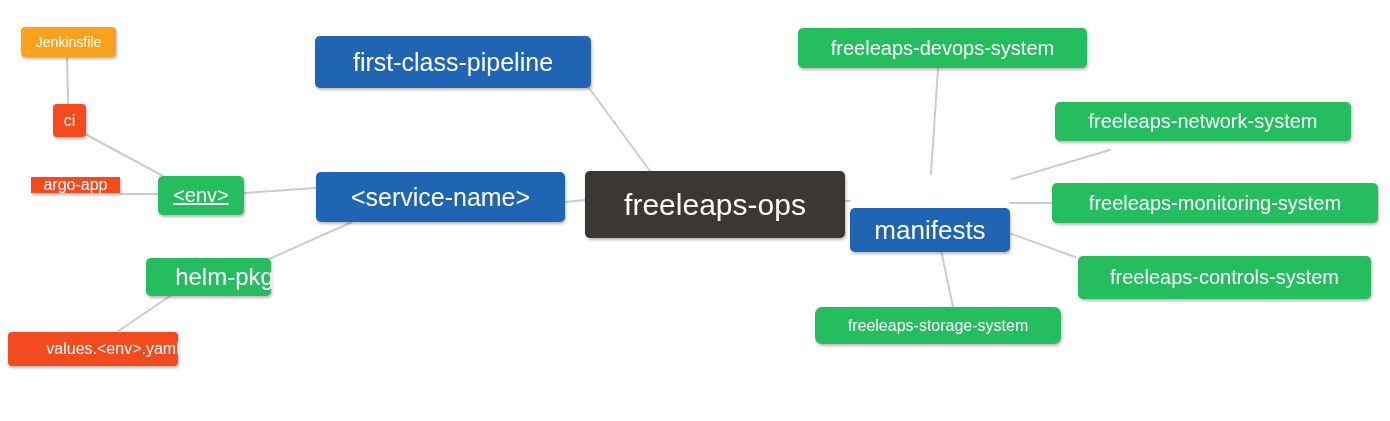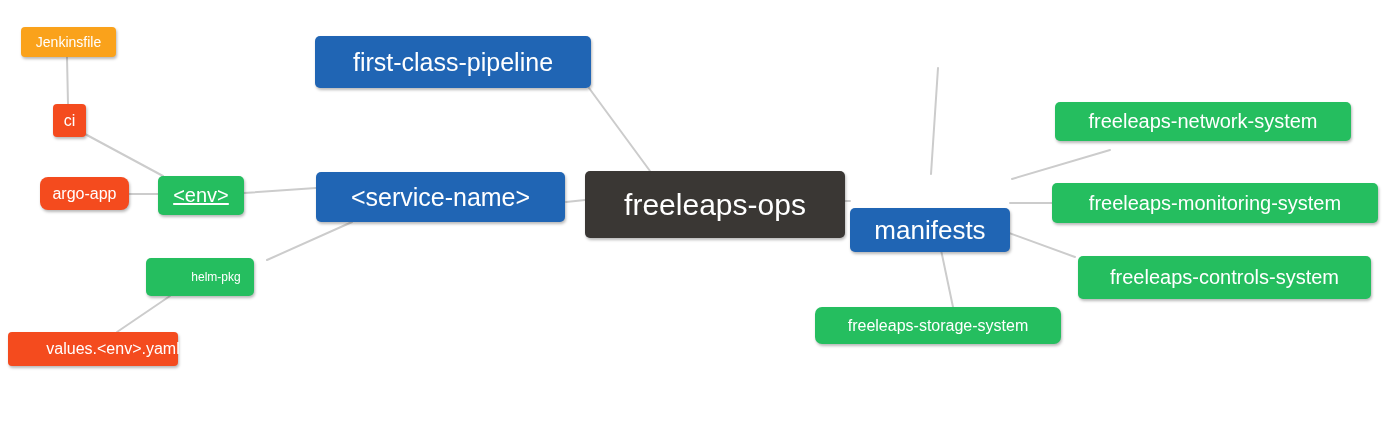--- a/index.html
+++ b/index.html
@@ -38,23 +38,23 @@
     white-space: nowrap;
     border-radius: 5px;
     box-shadow: 1px 2px 3px rgba(0,0,0,0.28);
     box-sizing: border-box;
     cursor: pointer;
     user-select: none;
   }
   
   #n-jenkinsfile { left: 21px;  top: 27px;  width: 95px;  height: 30px; font-size: 14px; border-radius: 4px; }
   #n-ci          { left: 53px;  top: 104px; width: 33px;  height: 33px; font-size: 16px; border-radius: 4px; }
-  #n-argo-app    { left: 40px;  top: 177px; width: 89px;  height: 33px; font-size: 16px; border-radius: 8px; }
+  #n-argo-app    { left: 31px;  top: 177px; width: 89px;  height: 16px; font-size: 16px; border-radius: 0; }
   #n-env         { left: 158px; top: 176px; width: 86px;  height: 39px; font-size: 20px; }
-  #n-helm-pkg    { left: 146px; top: 258px; width: 108px; height: 38px; font-size: 12px; padding-left: 32px; }
+  #n-helm-pkg    { left: 146px; top: 258px; width: 125px; height: 38px; font-size: 24px; padding-left: 32px; }
   #n-values      { left: 8px;   top: 332px; width: 170px; height: 34px; font-size: 16px; border-radius: 4px; }
   #n-fcp         { left: 315px; top: 36px;  width: 276px; height: 52px; font-size: 25px; }
   #n-service     { left: 316px; top: 172px; width: 249px; height: 50px; font-size: 25px; }
   #n-root        { left: 585px; top: 171px; width: 260px; height: 67px; font-size: 30px; }
   #n-manifests   { left: 850px; top: 174px; width: 160px; height: 44px; font-size: 26px; margin-top: 34px; }
   #n-devops      { left: 798px; top: 28px;  width: 289px; height: 40px; font-size: 20px; }
   #n-network     { left: 1055px;top: 102px; width: 296px; height: 39px; font-size: 20px; }
   #n-monitoring  { left: 1052px;top: 183px; width: 326px; height: 40px; font-size: 20px; }
   #n-controls    { left: 1062px;top: 256px; width: 293px; height: 43px; font-size: 20px; margin-left: 16px; }
   #n-storage     { left: 815px; top: 307px; width: 246px; height: 37px; font-size: 16px; border-radius: 7px; }
@@ -84,18 +84,19 @@
   <div class="node" id="n-jenkinsfile" style="background: rgb(250, 162, 27);">Jenkinsfile</div>
   <div class="node" id="n-ci" style="background: rgb(244, 75, 30);">ci</div>
   <div class="node" id="n-argo-app" style="background: rgb(244, 75, 30);">argo-app</div>
   <div class="node" id="n-env" style="background: rgb(37, 190, 95); text-decoration: underline;">&lt;env&gt;</div>
   <div class="node" id="n-helm-pkg" style="background: rgb(37, 190, 95);">helm-pkg</div>
   <div class="node" id="n-values" style="background: rgb(244, 75, 30); padding-left: 40px;">values.&lt;env&gt;.yaml</div>
   <div class="node" id="n-fcp" style="background: rgb(32, 101, 180);">first-class-pipeline</div>
   <div class="node" id="n-service" style="background: rgb(32, 101, 180);">&lt;service-name&gt;</div>
   <div class="node" id="n-root" style="background: rgb(58, 55, 52);">freeleaps-ops</div>
   <div class="node" id="n-manifests" style="background: rgb(32, 101, 180);">manifests</div>
+  <div class="node" id="n-devops" style="background: rgb(37, 190, 95);">freeleaps-devops-system</div>
   <div class="node" id="n-network" style="background: rgb(37, 190, 95);">freeleaps-network-system</div>
   <div class="node" id="n-monitoring" style="background: rgb(37, 190, 95);">freeleaps-monitoring-system</div>
   <div class="node" id="n-controls" style="background: rgb(37, 190, 95);">freeleaps-controls-system</div>
   <div class="node" id="n-storage" style="background: rgb(37, 190, 95);">freeleaps-storage-system</div>
 
 </div>
 
 </body></html>

